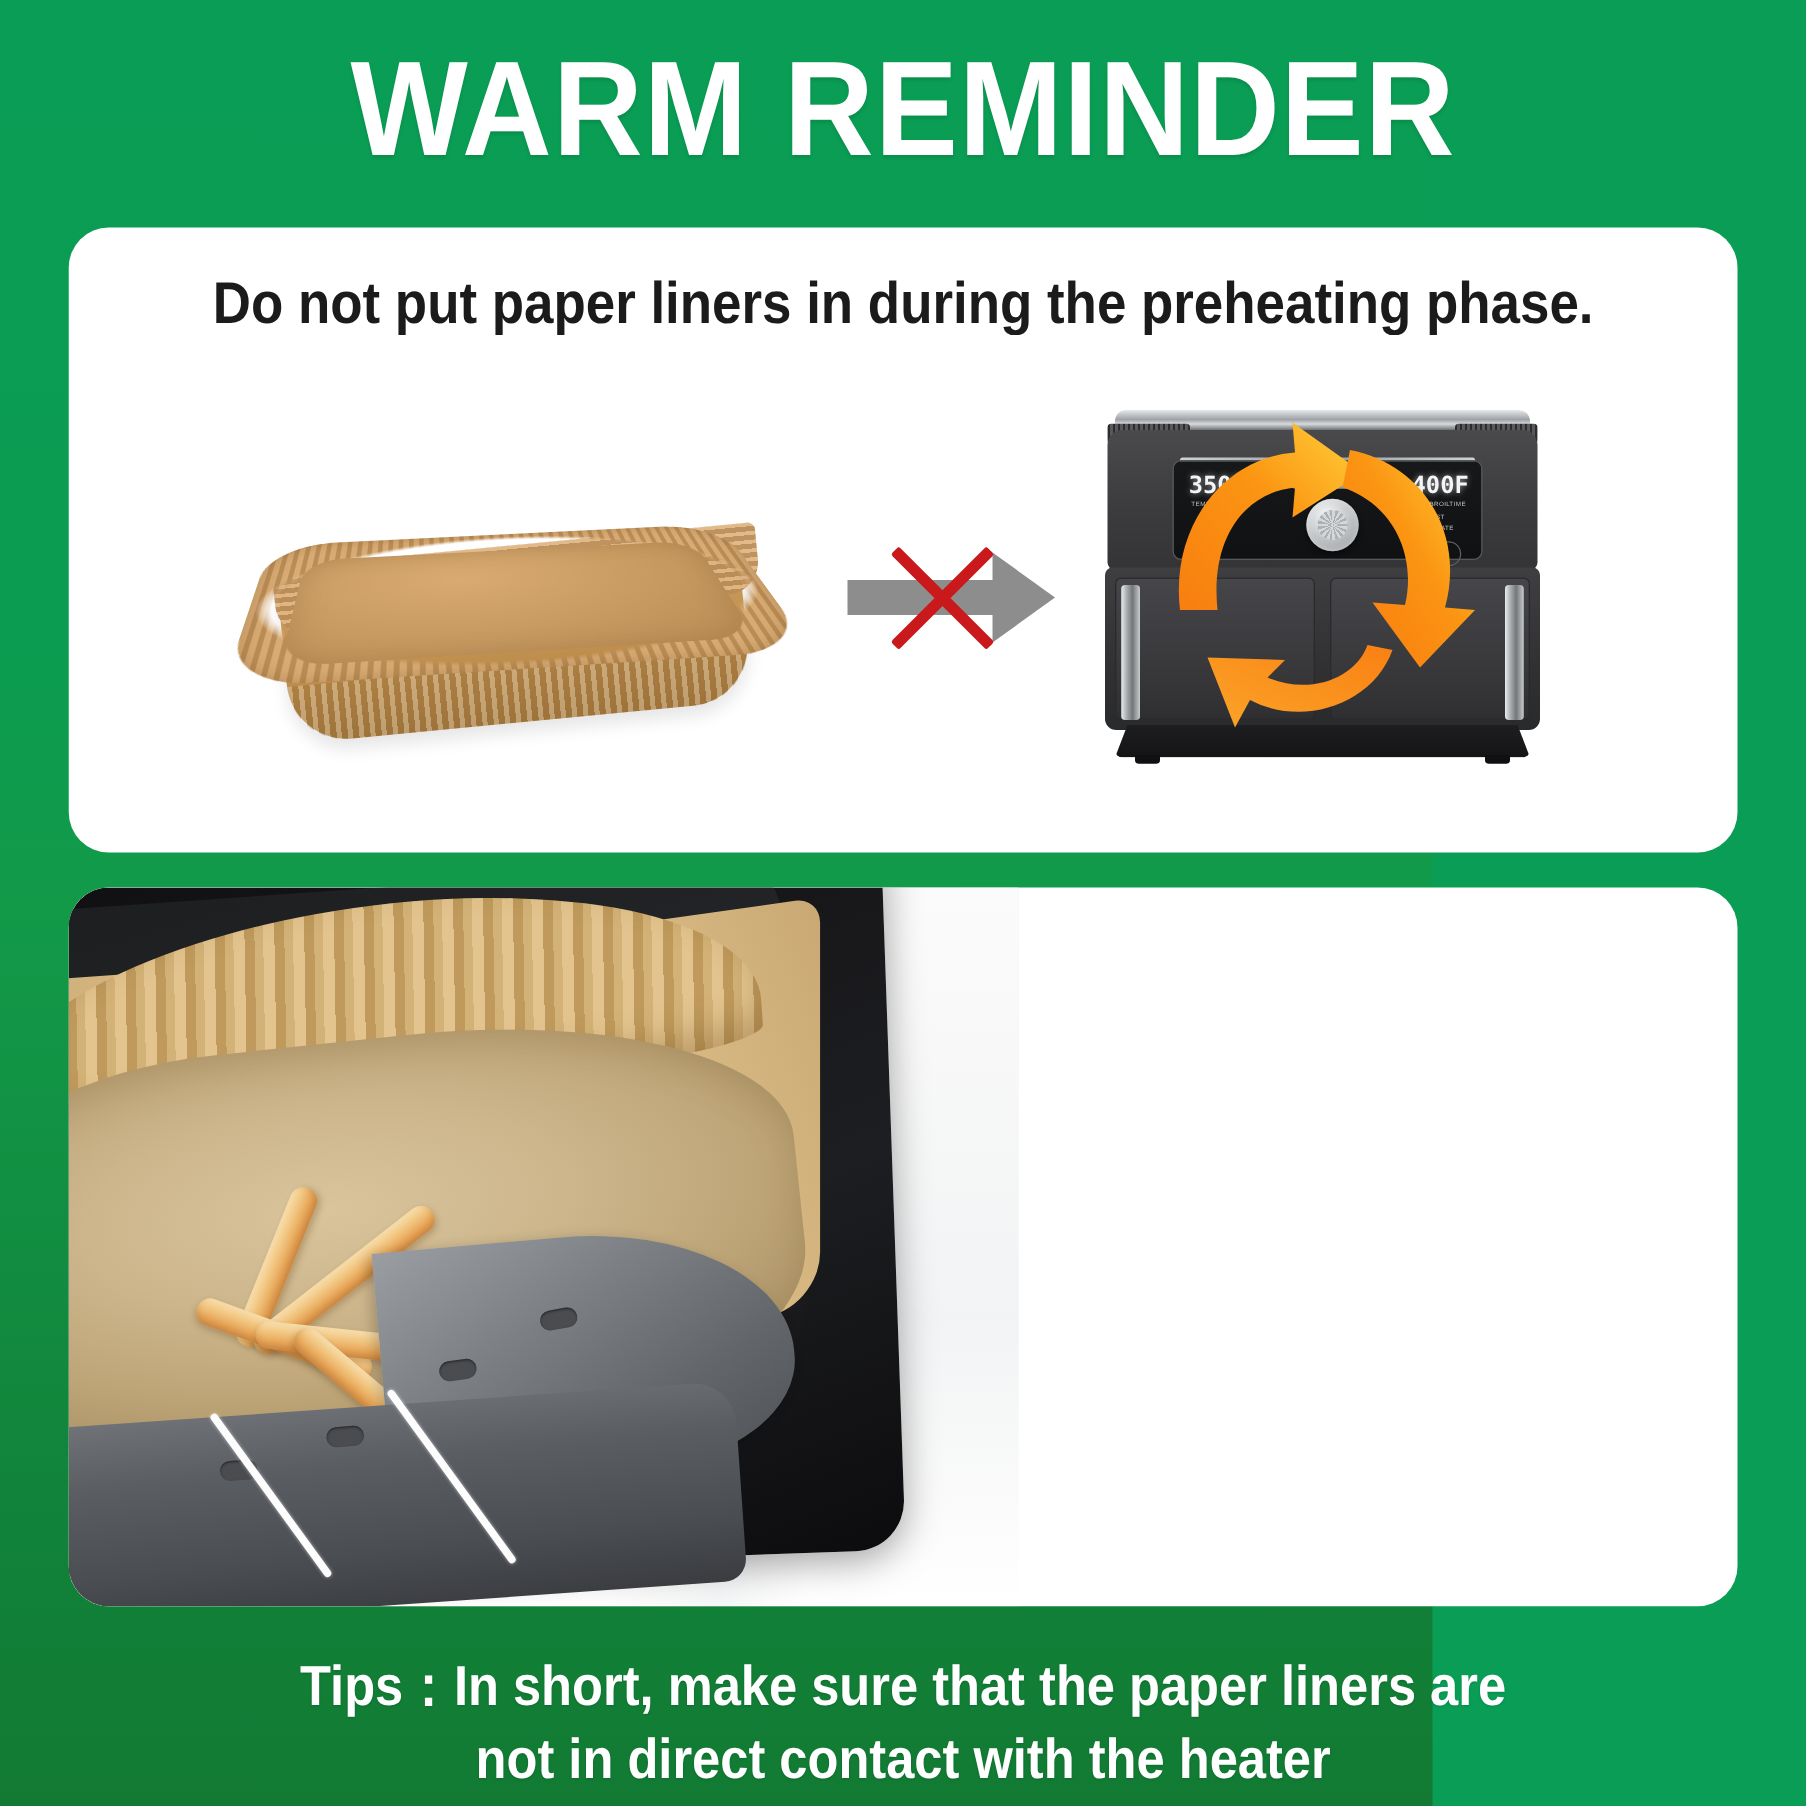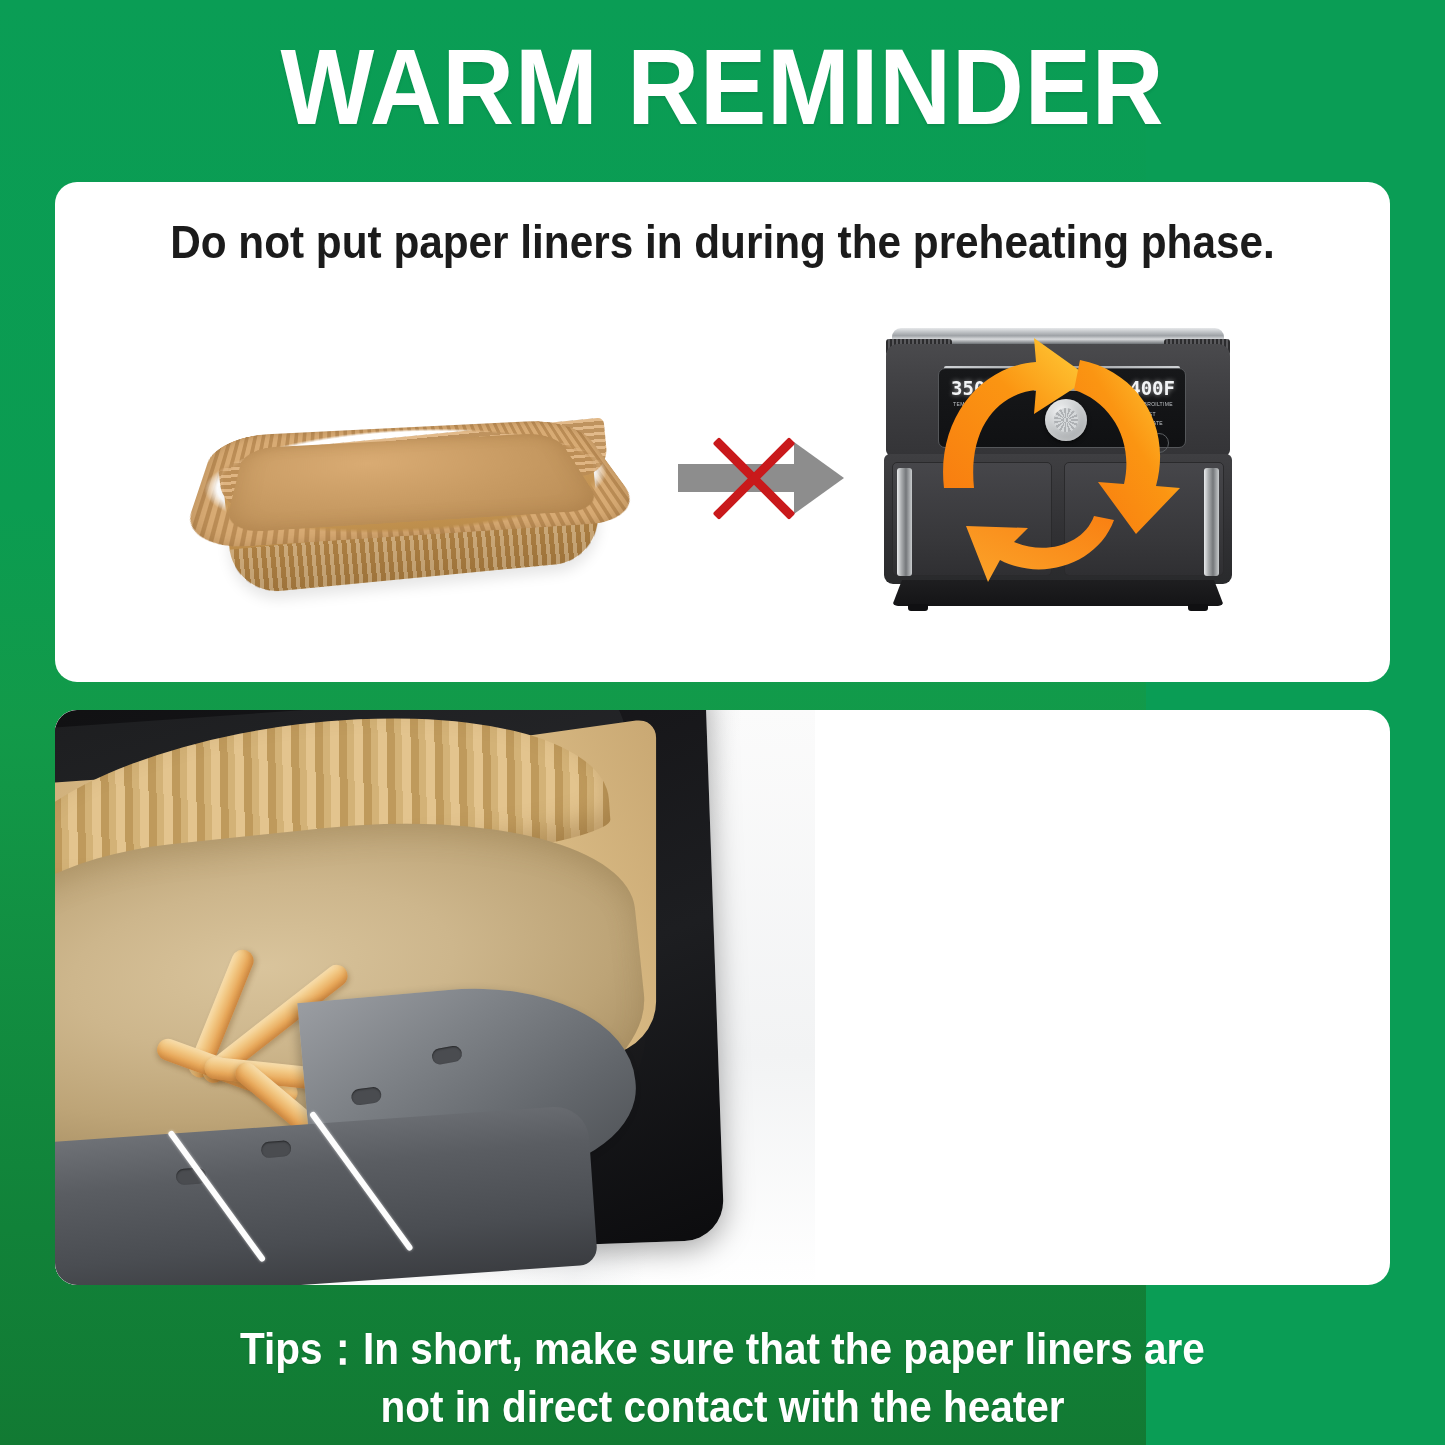--- a/index.html
+++ b/index.html
@@ -26,21 +26,21 @@
     letter-spacing:1px;
     transform:scaleX(0.92);
     white-space:nowrap;
     text-shadow:0 2px 3px rgba(0,0,0,0.10);
   }
 
   
   .card {
     position:absolute;
     background:#ffffff;
-    border-radius:22px;
+    border-radius:32px;
     overflow:hidden;
   }
   #card1 { left:55px; top:182px; width:1335px; height:500px; }
   #card2 { left:55px; top:710px; width:1335px; height:575px; }
 
   .card1-caption {
     position:absolute; left:0; top:34px; width:100%;
     text-align:center;
     color:#1b1b1b;
     font-size:47px;

